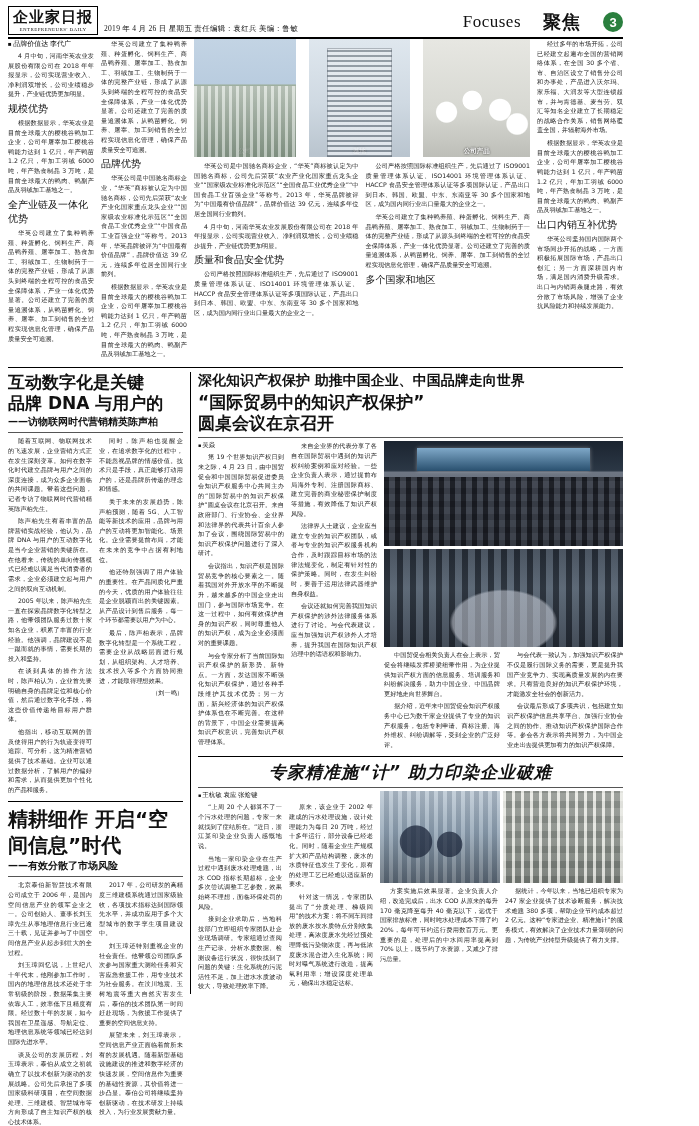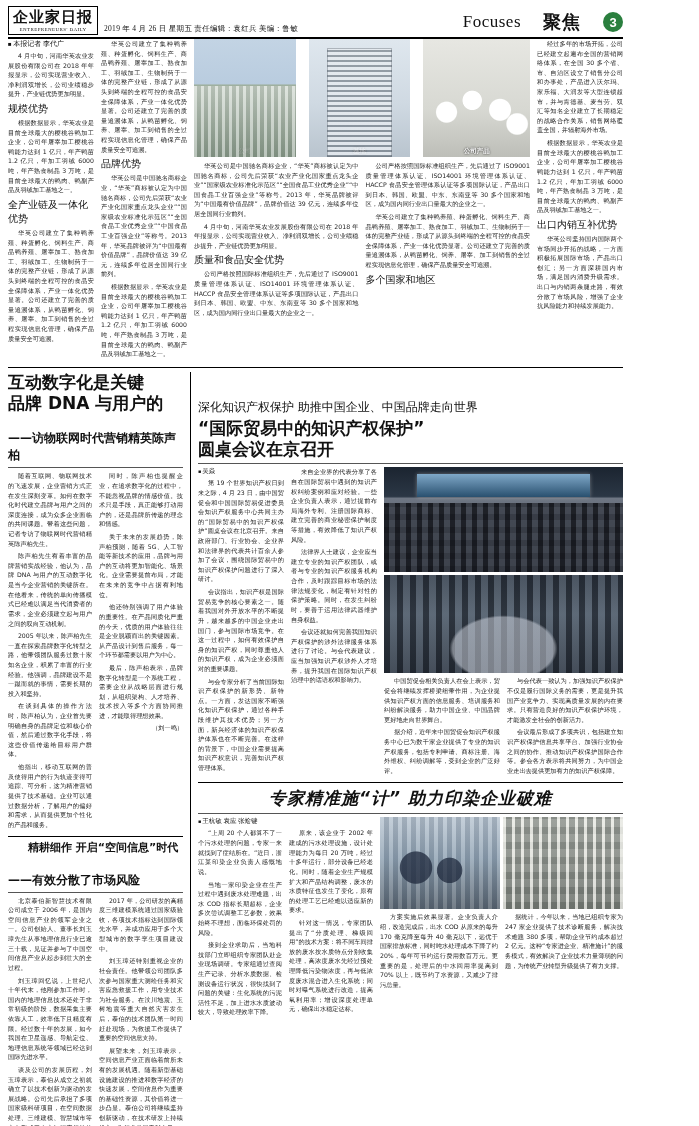--- a/index.html
+++ b/index.html
@@ -130,23 +130,23 @@
   }
   .ph-pipes::after{
     content:""; position:absolute; inset:0;
     background:
       repeating-linear-gradient(90deg, rgba(245,245,240,.75) 0 3px, rgba(110,115,110,.5) 3px 9px),
       repeating-linear-gradient(0deg, rgba(60,65,60,.25) 0 7px, rgba(230,230,225,.2) 7px 15px);
   }
 
   
   .hl2 { font-size:17px; font-weight:bold; font-family:"DejaVu Sans", sans-serif; line-height:1.25; }
-  .hl-dash { font-size:12px; font-weight:bold; font-family:"DejaVu Sans", sans-serif; margin-top:16px; }
-  .kicker { font-size:12px; font-weight:normal; font-family:"DejaVu Sans", sans-serif; margin-bottom:2px;margin-top:27px; }
-  .hl3 { font-size:11px; font-weight:bold; font-family:"DejaVu Sans", sans-serif; line-height:1.3;margin-left:20px; }
+  .hl-dash { font-size:10px; font-weight:bold; font-family:"DejaVu Sans", sans-serif; margin-top:1px; }
+  .kicker { font-size:14px; font-weight:bold; font-family:"DejaVu Sans", sans-serif; margin-bottom:2px; }
+  .hl3 { font-size:20px; font-weight:bold; font-family:"DejaVu Sans", sans-serif; line-height:1.3; }
   .hl-exp { font-size:17px; font-weight:bold; font-family:"DejaVu Sans", sans-serif; text-align:center; letter-spacing:1px;font-style:italic; }
   .author { font-size:6.5px; margin-bottom:2px; }
   .author::before { content:"■ "; font-size:5px; }
   .signoff { text-align:right; font-size:6.2px; font-family:"DejaVu Sans", sans-serif; }
 </style>
 </head>
 <body>
 
 <div class="page">
 
@@ -162,21 +162,21 @@
       <div class="focuses">Focuses</div>
       <div class="jiaoju">聚焦</div>
       <div class="pagenum">3</div>
     </div>
   </div>
 
 
   <div class="cols" style="align-items:flex-start;">
 
     <div class="col" style="flex:0 0 86px;">
-      <div class="byline-sq">本报记者 李代广</div>
+      <div class="byline-sq">品牌价值达 李代广</div>
       <p class="body">4 月中旬，河南华英农业发展股份有限公司在 2018 年年报显示，公司实现营业收入、净利润双增长，公司业绩稳步提升，产业链优势更加明显。</p>
       <div class="sub">规模优势</div>
       <p class="body">根据数据显示，华英农业是目前全球最大的樱桃谷鸭加工企业，公司年屠宰加工樱桃谷鸭能力达到 1 亿只，年产鸭苗 1.2 亿只，年加工羽绒 6000 吨，年产熟食制品 3 万吨，是目前全球最大的鸭肉、鸭副产品及羽绒加工基地之一。</p>
       <div class="sub">全产业链及一体化优势</div>
       <p class="body">华英公司建立了集种鸭养殖、种蛋孵化、饲料生产、商品鸭养殖、屠宰加工、熟食加工、羽绒加工、生物制药于一体的完整产业链，形成了从源头到终端的全程可控的食品安全保障体系，产业一体化优势显著。公司还建立了完善的质量追溯体系，从鸭苗孵化、饲养、屠宰、加工到销售的全过程实现信息化管理，确保产品质量安全可追溯。</p>
     </div>
 
     <div class="col" style="flex:0 0 86px;">
       <p class="body">华英公司建立了集种鸭养殖、种蛋孵化、饲料生产、商品鸭养殖、屠宰加工、熟食加工、羽绒加工、生物制药于一体的完整产业链，形成了从源头到终端的全程可控的食品安全保障体系，产业一体化优势显著。公司还建立了完善的质量追溯体系，从鸭苗孵化、饲养、屠宰、加工到销售的全过程实现信息化管理，确保产品质量安全可追溯。</p>
       <div class="sub">品牌优势</div>

